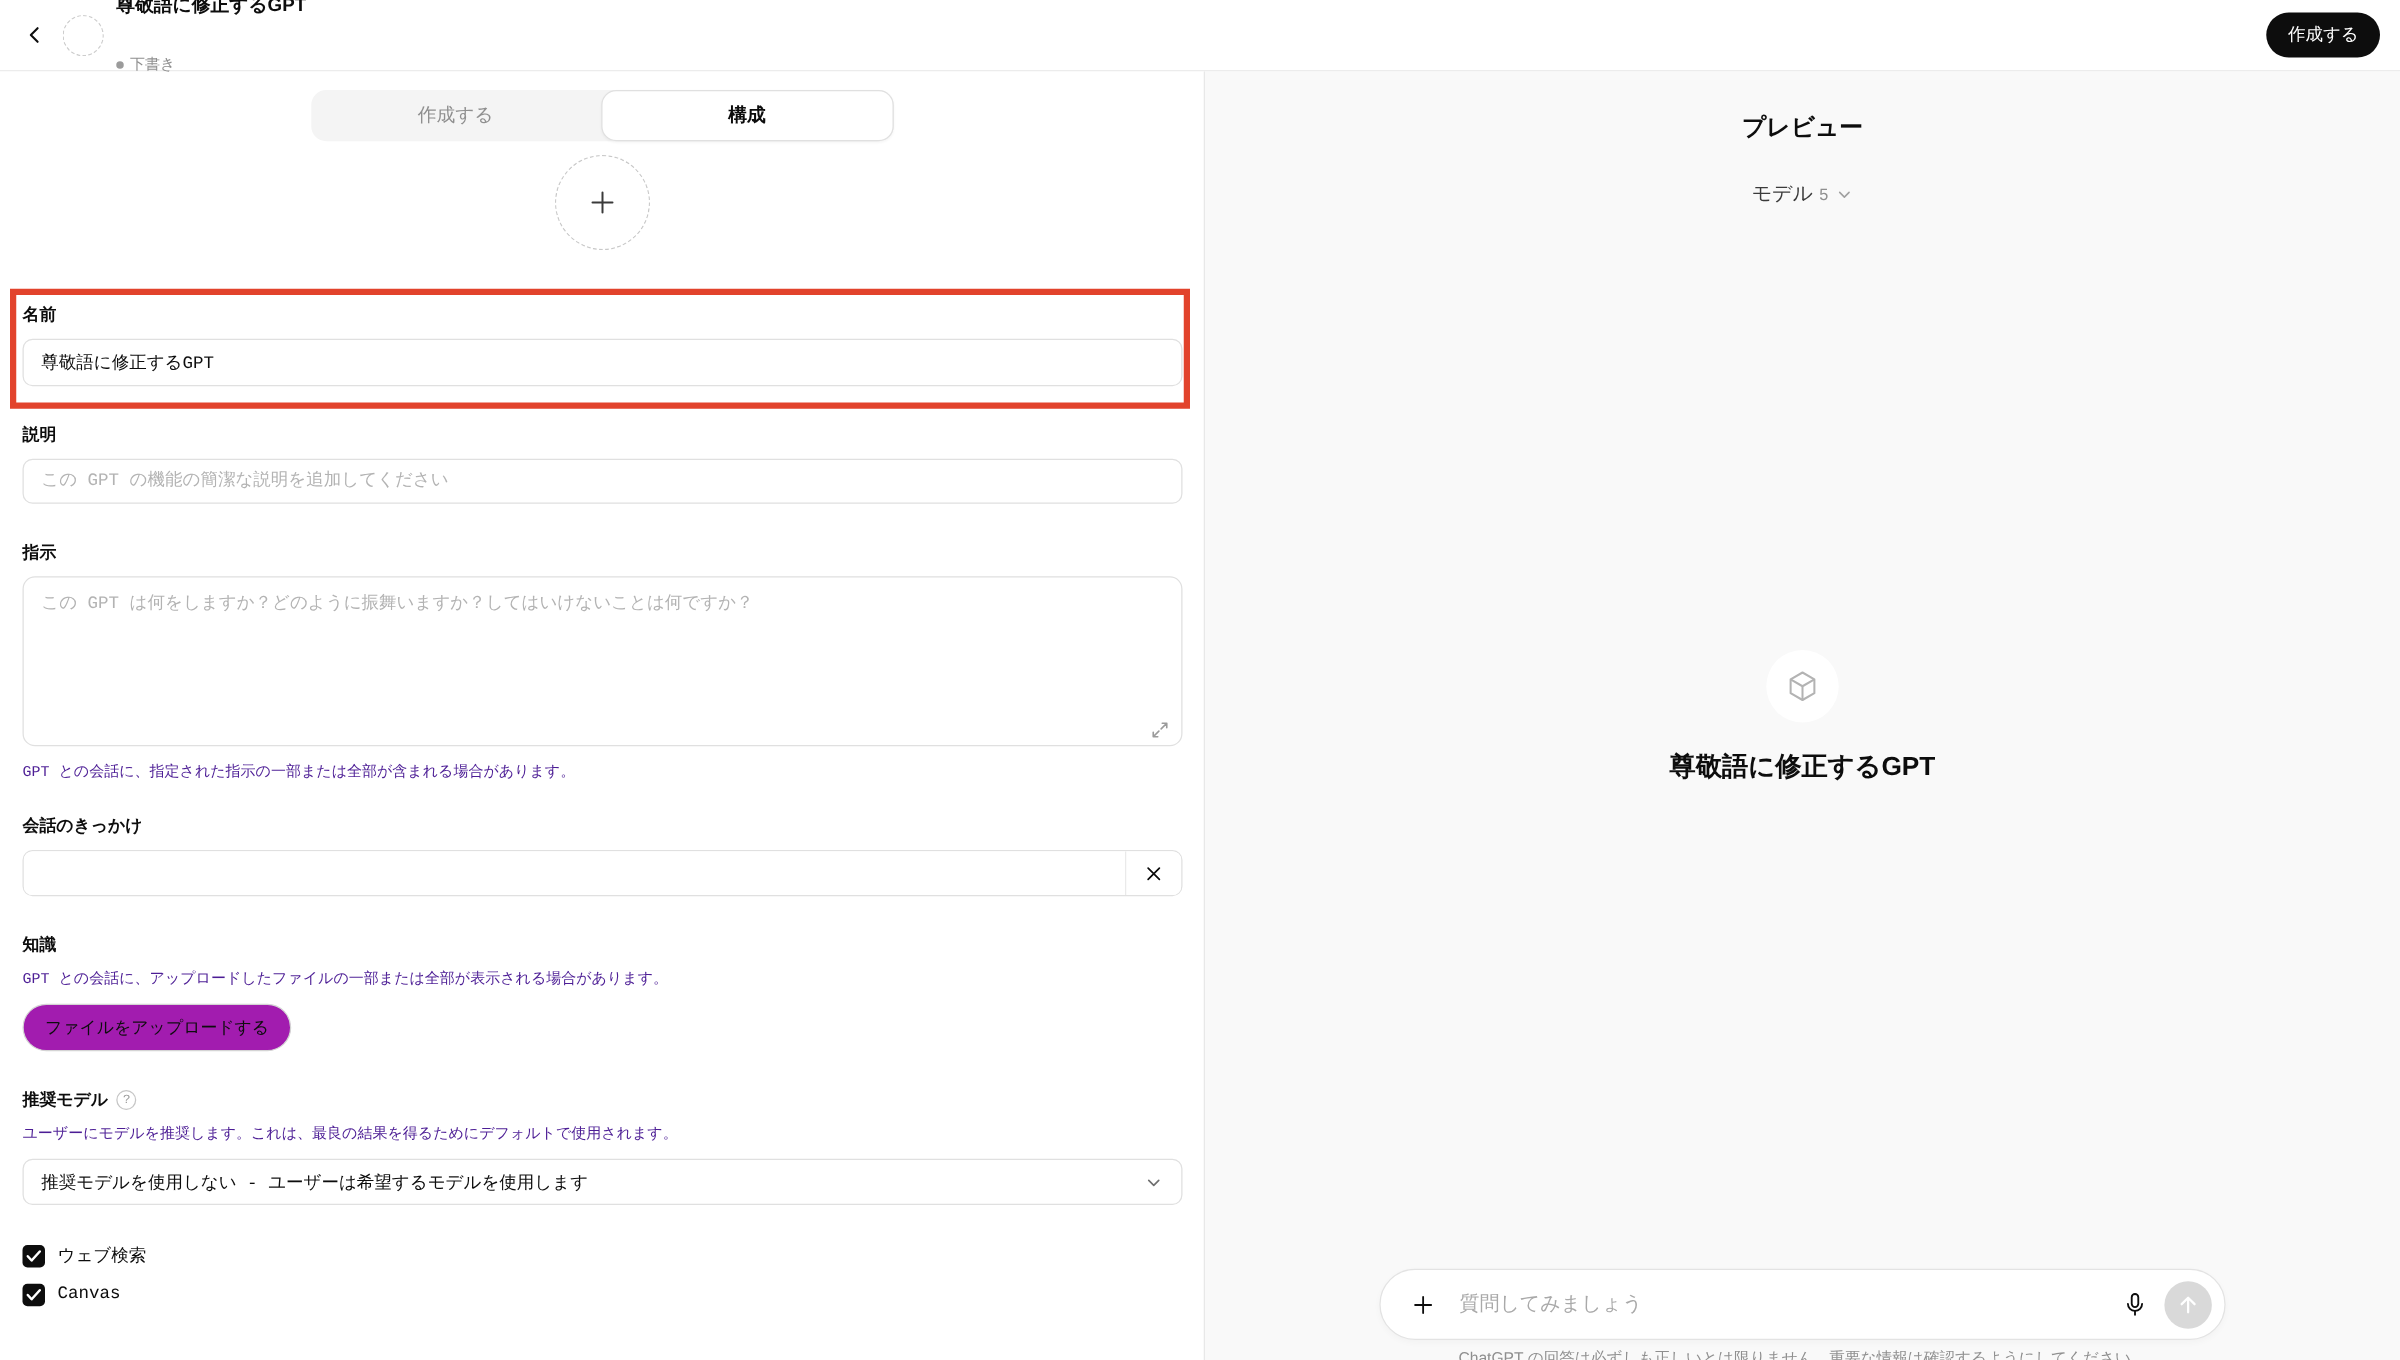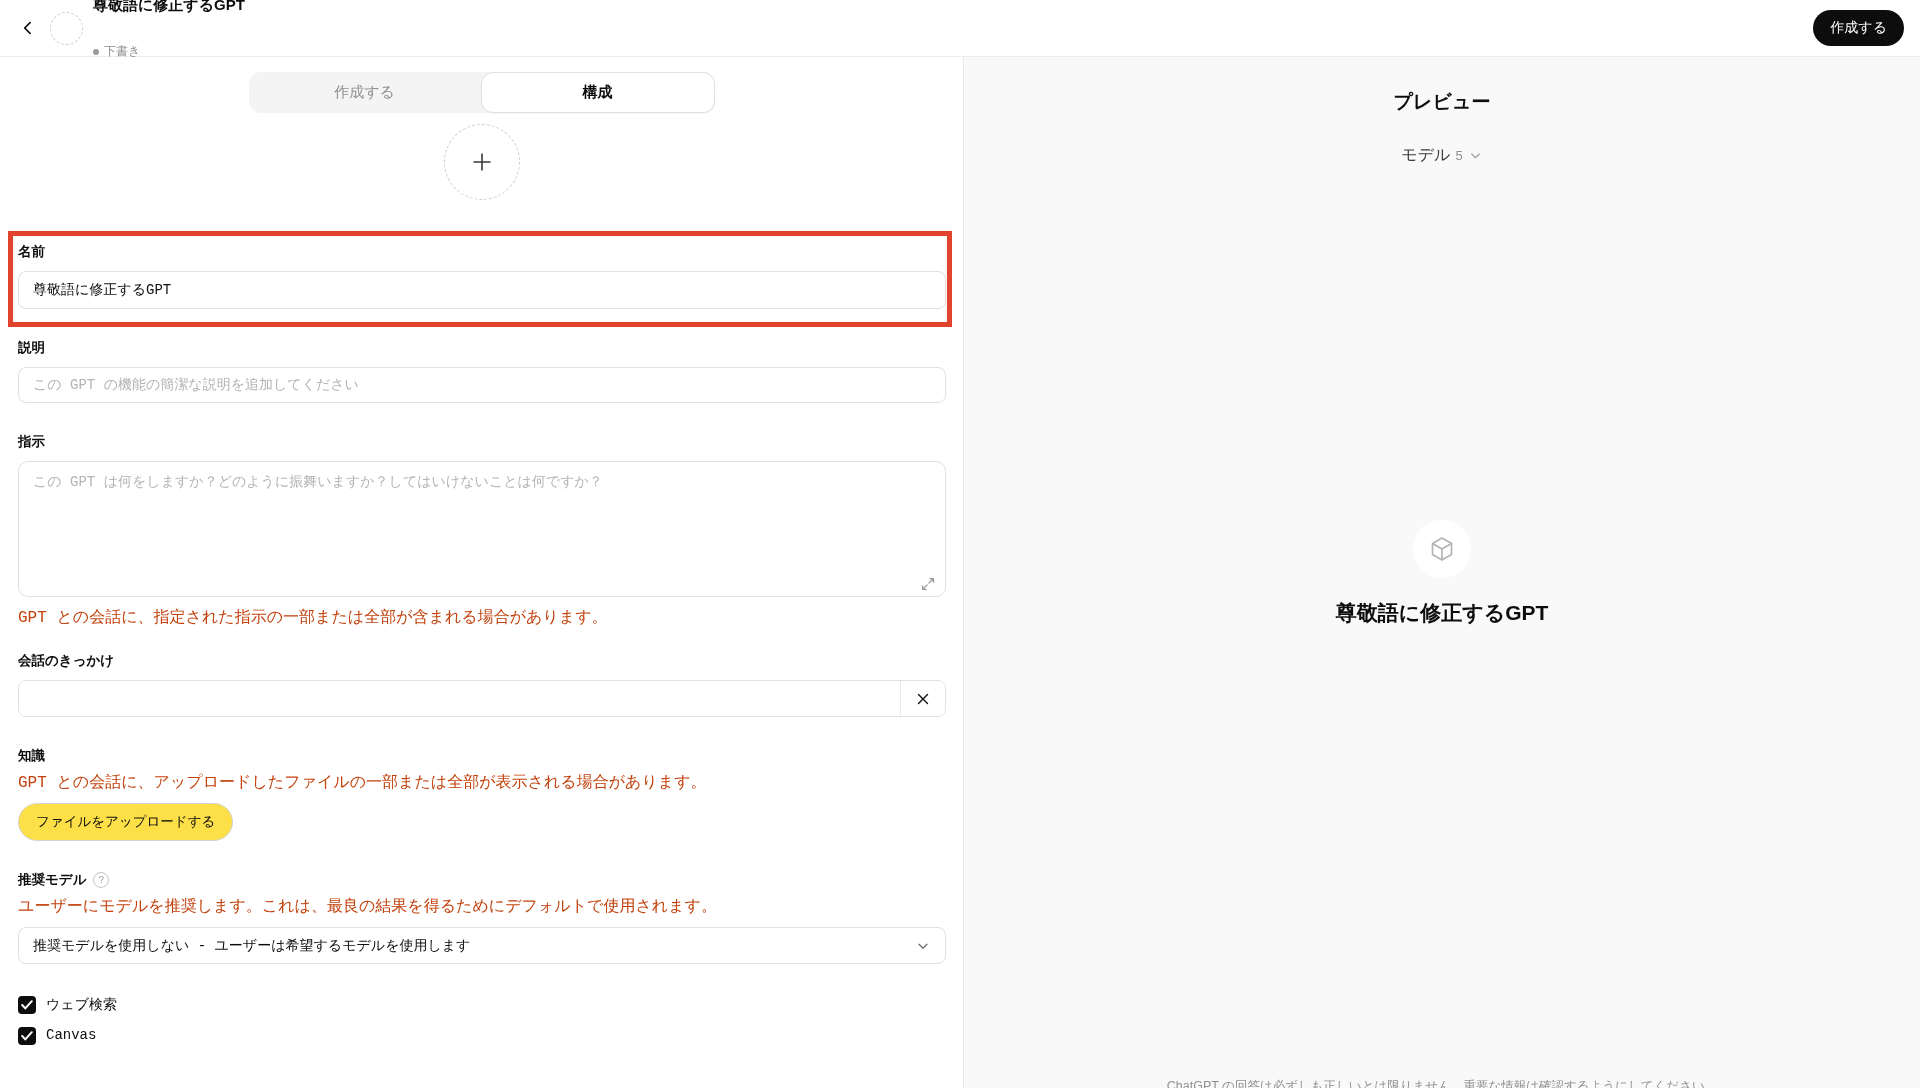--- a/index.html
+++ b/index.html
@@ -48,29 +48,29 @@
   .text-input { width:100%; height:38px; border:1px solid #e0e0e0; border-radius:8px;
     padding:0 14px; font-size:14px; font-family:inherit; color:#0d0d0d; background:#fff; outline:none; }
   .text-input::placeholder { color:#b3b3b3; }
   .sec { margin-top:30px; }
   .sec-desc .text-input { height:36px; }
   .instructions-wrap { position:relative; }
   .instructions { width:100%; height:136px; border:1px solid #e0e0e0; border-radius:10px;
     padding:11px 14px; font-size:14px; font-family:inherit; resize:none; outline:none; color:#0d0d0d; }
   .instructions::placeholder { color:#b3b3b3; }
   .expand-icon { position:absolute; right:10px; bottom:10px; width:16px; height:16px; cursor:pointer; }
-  .helper { font-size:16px; color:#c2410c; margin-top:8px; line-height:16px; }
+  .helper { font-size:12px; color:#4c1d95; margin-top:8px; line-height:16px; }
   .helper.below-label { margin-top:0; margin-bottom:12px; }
   .starter-group { display:flex; height:37px; border:1px solid #e0e0e0; border-radius:8px;
     background:#fff; overflow:hidden; }
   .starter-input { flex:1; border:none; outline:none; padding:0 14px; font-size:14px; font-family:inherit; }
   .starter-clear { width:45px; border-left:1px solid #eaeaea; display:flex; align-items:center;
     justify-content:center; cursor:pointer; background:#fff; }
   .upload-btn { display:inline-flex; align-items:center; height:38px; padding:0 17px;
-    border:1px solid #d4d4d4; border-radius:999px; background:#fde047; font-size:13.5px;
+    border:1px solid #d4d4d4; border-radius:999px; background:#a21caf; font-size:13.5px;
     font-family:inherit; cursor:pointer; color:#0d0d0d; }
   .help-icon { width:16px; height:16px; border:1px solid #c6c6c6; border-radius:50%;
     display:inline-flex; align-items:center; justify-content:center; font-size:10px;
     color:#9b9b9b; font-weight:400; cursor:pointer; }
   .select-box { display:flex; align-items:center; height:37px; border:1px solid #e0e0e0;
     border-radius:8px; padding:0 14px; font-size:14px; cursor:pointer; background:#fff; }
   .select-box .sel-text { flex:1; }
   .cap-row { display:flex; gap:10px; margin-top:13px; font-size:14px; }
   .checkbox { width:18px; height:18px; background:#0d0d0d; border-radius:4px;
     display:flex; align-items:center; justify-content:center; cursor:pointer; flex:0 0 auto; }
@@ -234,17 +234,37 @@
     <div class="preview-center">
       <div class="gpt-avatar-circle">
         <svg width="30" height="30" viewBox="0 0 24 24" fill="none" stroke="#b3b3b3" stroke-width="1.3" stroke-linejoin="round">
           <path d="M12 3.2l7.6 4.4v8.8L12 20.8l-7.6-4.4V7.6L12 3.2z"></path>
           <path d="M12 12l7.6-4.4M12 12L4.4 7.6M12 12v8.8"></path>
         </svg>
       </div>
       <div class="gpt-name">尊敬語に修正するGPT</div>
     </div>
 
+    <div class="chat-bar">
+      <div class="icon-btn" style="width:28px;">
+        <svg width="22" height="22" viewBox="0 0 24 24" stroke="#0d0d0d" stroke-width="1.6" stroke-linecap="round">
+            <path d="M12 5v14M5 12h14"></path>
+          </svg>
+      </div>
+      <div class="chat-placeholder">質問してみましょう</div>
+      <div class="icon-btn">
+        <svg width="21" height="21" viewBox="0 0 24 24" fill="none" stroke="#0d0d0d" stroke-width="1.7" stroke-linecap="round">
+          <rect x="9" y="2.5" width="6" height="12" rx="3"></rect>
+          <path d="M5.5 11.5a6.5 6.5 0 0 0 13 0"></path>
+          <path d="M12 18v3.5"></path>
+        </svg>
+      </div>
+      <button class="send-btn">
+        <svg width="20" height="20" viewBox="0 0 24 24" fill="none" stroke="#fff" stroke-width="2.2" stroke-linecap="round" stroke-linejoin="round">
+            <path d="M12 19V5.5M5.8 11.2L12 5l6.2 6.2"></path>
+          </svg>
+      </button>
+    </div>
 
     <div class="disclaimer">ChatGPT の回答は必ずしも正しいとは限りません。重要な情報は確認するようにしてください。</div>
 
   </section>
 </div>
 
 </body></html>

